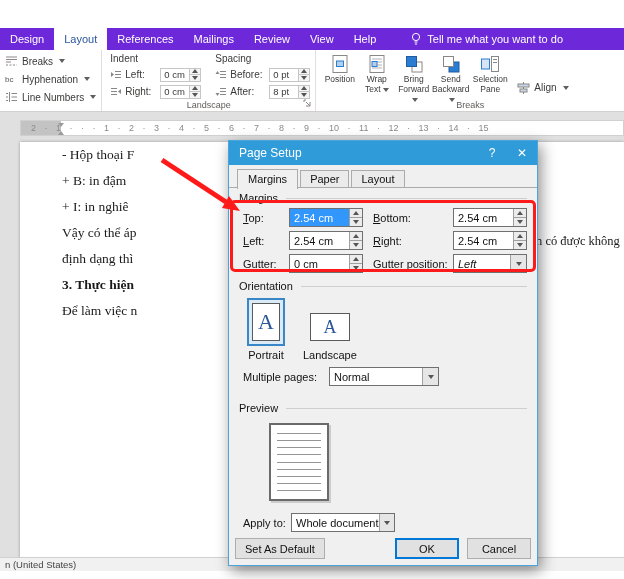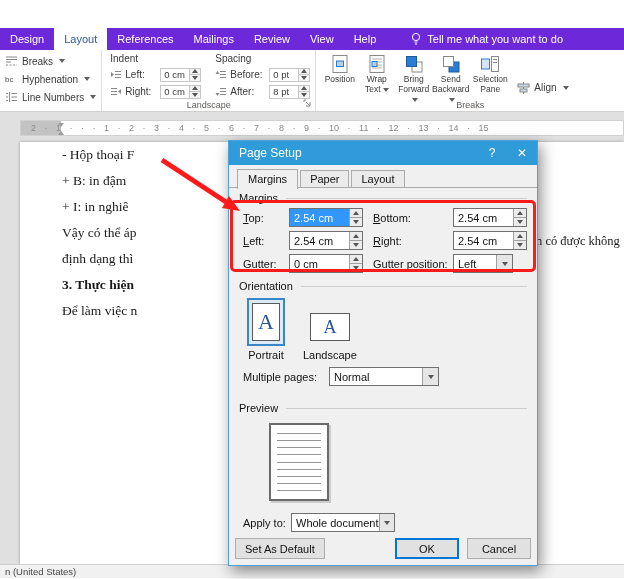--- a/index.html
+++ b/index.html
@@ -79,21 +79,21 @@
   .ml2 { width:80px; margin-left:10px; }
   .dspin { display:inline-flex; width:74px; height:19px; border:1px solid #707070; background:#fff; }
   .dspin .v { flex:1; display:flex; align-items:center; padding-left:4px; }
   .dspin .v.sel { background:#3297fd; color:#fff; }
   .dstep { width:13px; border-left:1px solid #a0a0a0; display:flex; flex-direction:column; }
   .dstep .s { flex:1; background:#ececec; display:flex; align-items:center; justify-content:center; }
   .dstep .s + .s { border-top:1px solid #a0a0a0; }
   .dd { display:inline-flex; height:19px; border:1px solid #707070; background:#fff; }
   .dd .v { flex:1; display:flex; align-items:center; padding-left:4px; white-space:nowrap; }
   .dd .ab { width:16px; background:#e6e6e6; border-left:1px solid #a0a0a0; display:flex; align-items:center; justify-content:center; }
-  .w74 { width:60px; } .w110 { width:110px; } .w104 { width:104px; }
+  .w74 { width:74px;font-style:italic; } .w110 { width:110px; } .w104 { width:104px; }
   .orient-row { display:flex; gap:18px; margin:6px 0 0 18px; align-items:flex-start; }
   .oitem { display:flex; flex-direction:column; align-items:center; gap:3px; }
   .oframe { padding:3px; border:2px solid transparent; height:48px; display:flex; align-items:flex-end; }
   .oframe.sel { border-color:#3a87c8; background:#dbeaf7; }
   .pagebox { background:#fff; border:1px solid #5a5a5a; display:flex; align-items:center; justify-content:center;
     font-family:"Liberation Serif", serif; color:#2b579a; }
   .portrait { width:28px; height:38px; font-size:22px; }
   .landscape { width:40px; height:28px; font-size:18px; }
   .pagesrow { display:flex; align-items:center; margin:6px 0 0 14px; }
   .pagesrow .lab { width:86px; }
@@ -108,21 +108,21 @@
   .wbtn.default { border-color:#0078d7; box-shadow:inset 0 0 0 1px #0078d7; }
   .ok { width:64px; margin-left:auto; }
   .cancel { width:64px; margin-left:8px; }
 
   
   .anno-rect { position:absolute; left:230px; top:200px; width:306px; height:72px; border:3px solid #ff1a1a;
     border-radius:5px; z-index:40; pointer-events:none; }
   .anno-arrow { position:absolute; left:152px; top:150px; z-index:41; pointer-events:none; }
 
   
-  .statusbar { position:absolute; left:0; right:0; bottom:1px; height:14px; background:#f1f1f1; border-top:1px solid #d0d0d0;
+  .statusbar { position:absolute; left:0; right:0; bottom:8px; height:14px; background:#f1f1f1; border-top:1px solid #d0d0d0;
     display:flex; align-items:center; padding-left:5px; font-size:9.5px; color:#444; z-index:10; }
 
   svg { display:block; }
 </style>
 </head>
 <body>
 
 <div class="win">
 
 

